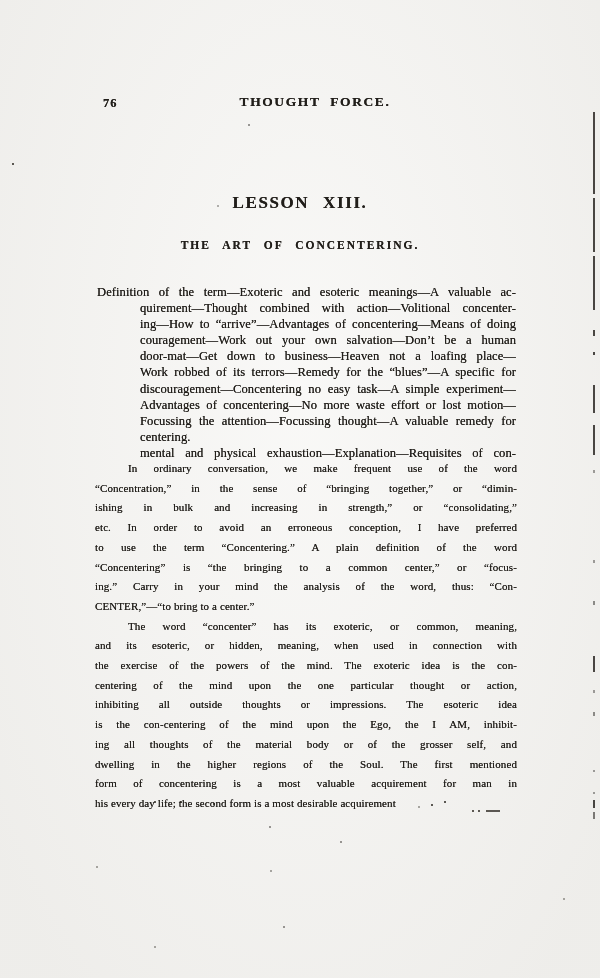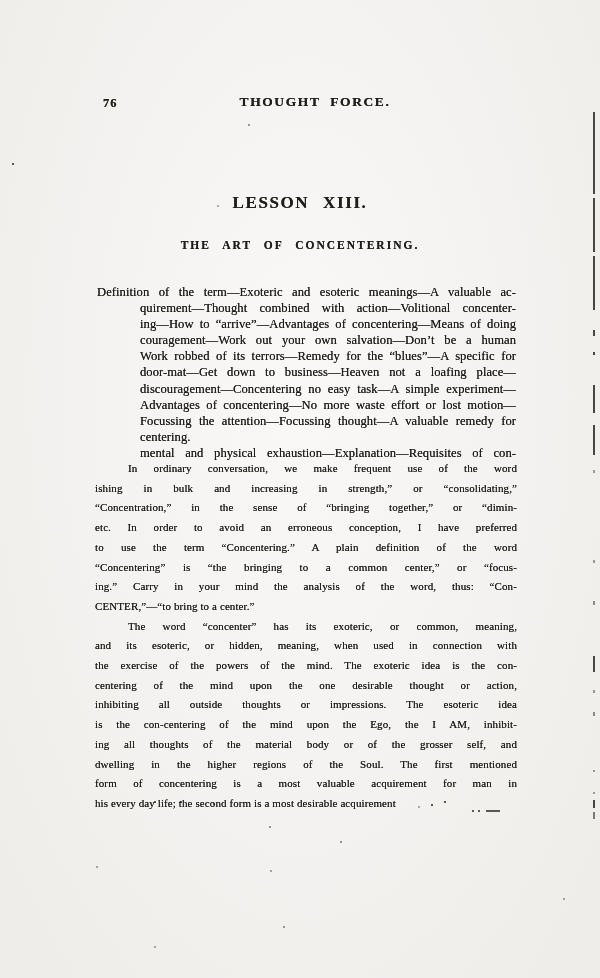--- a/index.html
+++ b/index.html
@@ -101,45 +101,45 @@
 
   <div class="lesson-heading inktxt">LESSON XIII.</div>
 
   <div class="lesson-subheading inktxt">THE ART OF CONCENTERING.</div>
 
   <div class="synopsis inktxt">
       <div class="tl first">Definition of the term—Exoteric and esoteric meanings—A valuable ac-</div>
       <div class="tl">quirement—Thought combined with action—Volitional concenter-</div>
       <div class="tl">ing—How to “arrive”—Advantages of concentering—Means of doing</div>
       <div class="tl">couragement—Work out your own salvation—Don’t be a human</div>
+      <div class="tl">door-mat—Get down to business—Heaven not a loafing place—</div>
       <div class="tl">Work robbed of its terrors—Remedy for the “blues”—A specific for</div>
-      <div class="tl">door-mat—Get down to business—Heaven not a loafing place—</div>
       <div class="tl">discouragement—Concentering no easy task—A simple experiment—</div>
       <div class="tl">Advantages of concentering—No more waste effort or lost motion—</div>
       <div class="tl">Focussing the attention—Focussing thought—A valuable remedy for</div>
       <div class="tl last">centering.</div>
       <div class="tl">mental and physical exhaustion—Explanation—Requisites of con-</div>
     </div>
 
   <div class="bodytext inktxt">
     <div class="para">
         <div class="tl first">In ordinary conversation, we make frequent use of the word</div>
+        <div class="tl">“Concentration,” in the sense of “bringing together,” or “dimin-</div>
         <div class="tl">ishing in bulk and increasing in strength,” or “consolidating,”</div>
-        <div class="tl">“Concentration,” in the sense of “bringing together,” or “dimin-</div>
         <div class="tl">etc.  In order to avoid an erroneous conception, I have preferred</div>
         <div class="tl">to use the term “Concentering.”  A plain definition of the word</div>
         <div class="tl">“Concentering” is “the bringing to a common center,” or “focus-</div>
         <div class="tl">ing.”  Carry in your mind the analysis of the word, thus: “Con-</div>
         <div class="tl last">CENTER,”—“to bring to a center.”</div>
       </div>
     <div class="para">
         <div class="tl first">The word “concenter” has its exoteric, or common, meaning,</div>
         <div class="tl">and its esoteric, or hidden, meaning, when used in connection with</div>
         <div class="tl">the exercise of the powers of the mind.  The exoteric idea is the con-</div>
-        <div class="tl">centering of the mind upon the one desirable thought or action,</div>
+        <div class="tl">centering of the mind upon the one particular thought or action,</div>
         <div class="tl">inhibiting all outside thoughts or impressions.  The esoteric idea</div>
         <div class="tl">is the con-centering of the mind upon the Ego, the I AM, inhibit-</div>
         <div class="tl">ing all thoughts of the material body or of the grosser self, and</div>
         <div class="tl">dwelling in the higher regions of the Soul.  The first mentioned</div>
         <div class="tl">form of concentering is a most valuable acquirement for man in</div>
         <div class="tl last">his every day life; the second form is a most desirable acquirement</div>
       </div>
   </div>
 
   <div class="edge-artifacts">

